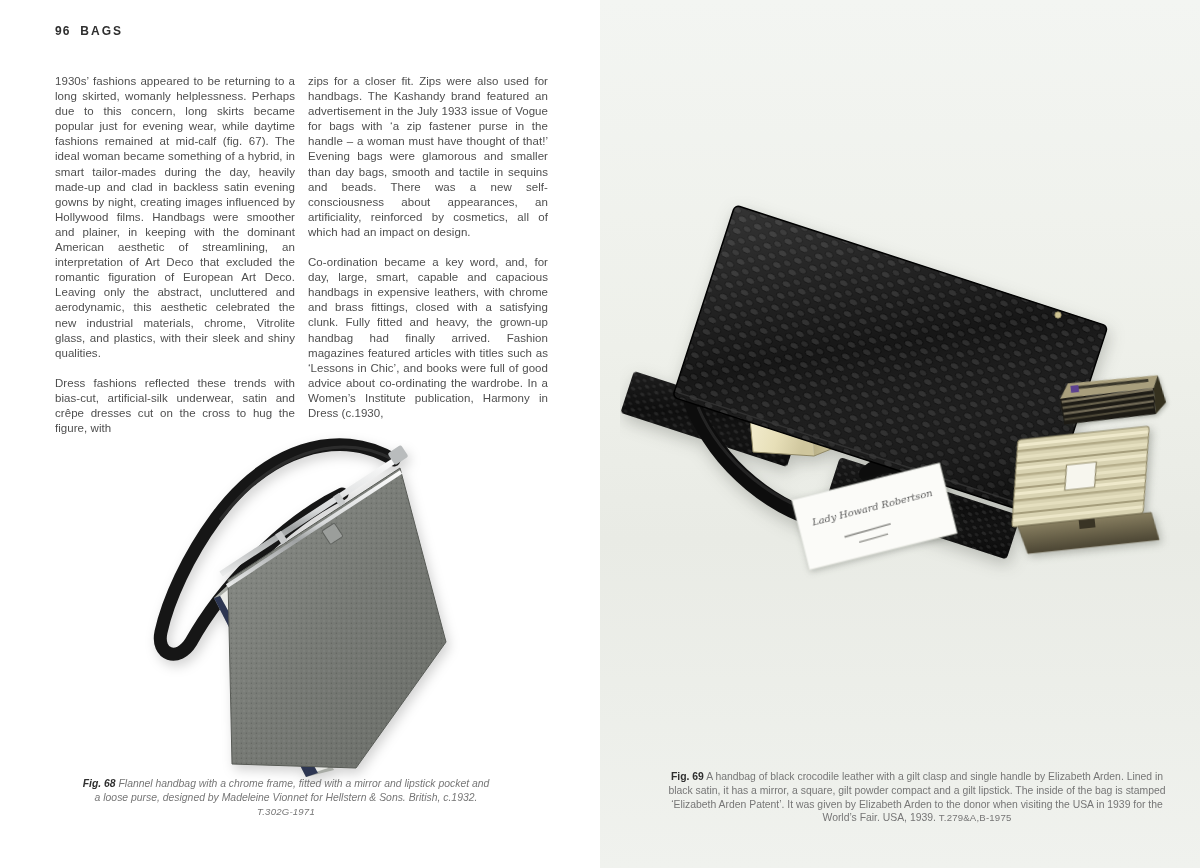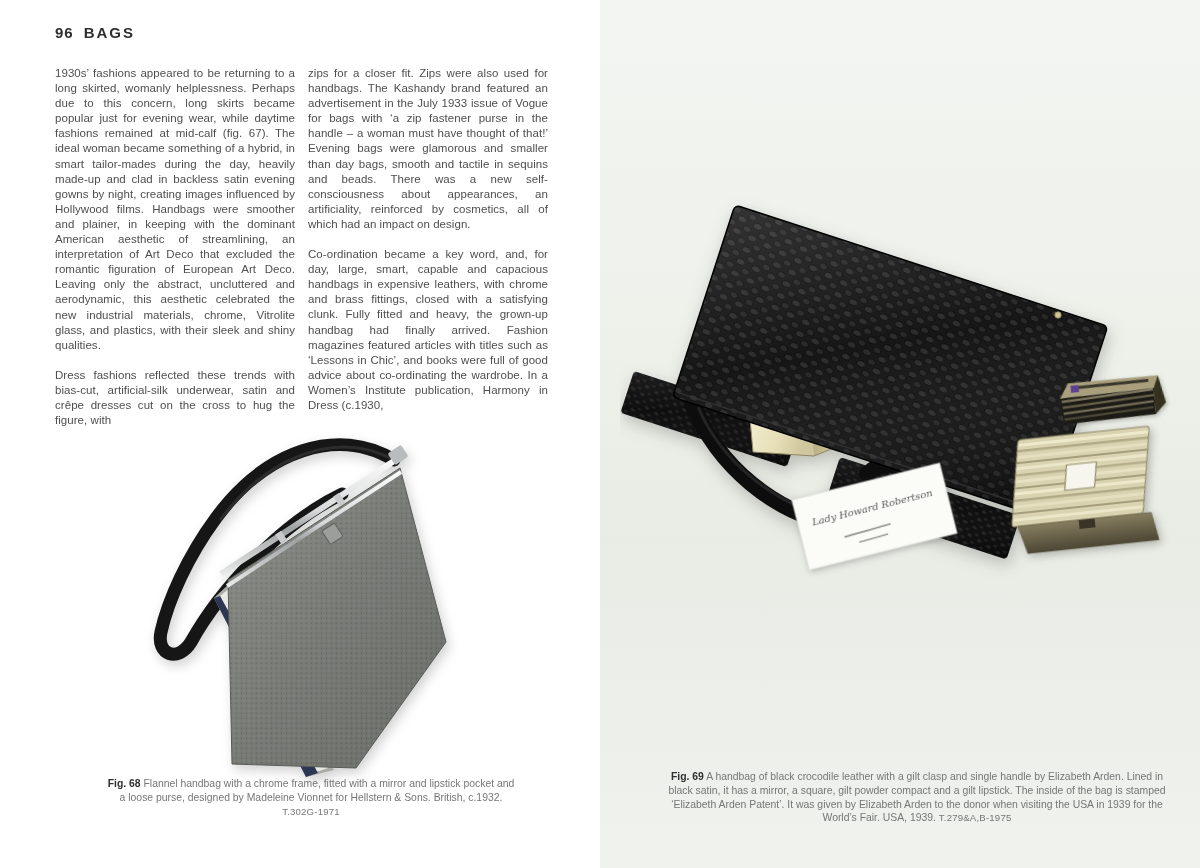--- a/index.html
+++ b/index.html
@@ -12,42 +12,42 @@
   .page-left{
     position:relative;width:600px;height:868px;background:#ffffff;flex:0 0 600px;
   }
   .page-right{
     position:relative;width:600px;height:868px;flex:0 0 600px;
     background:linear-gradient(180deg,#f3f5f2 0%,#eef0ea 40%,#e9ebe5 62%,#f0f2ee 100%);
   }
   
   .running-head{
     position:absolute;left:55px;top:24px;
-    font-size:15px;font-weight:700;letter-spacing:2px;color:#2e2e2e;
+    font-size:12px;font-weight:700;letter-spacing:2px;color:#2e2e2e;
   }
   .running-head .pgnum{margin-right:10px;letter-spacing:1px;}
   
   .text-block{
-    position:absolute;left:55px;top:66px;width:493px;display:flex;gap:13px;
+    position:absolute;left:55px;top:74px;width:493px;display:flex;gap:13px;
   }
   .col{width:240px;}
   .col p{
     margin:0 0 15px 0;
     font-size:11.5px;line-height:15.1px;color:#4e4e4e;
     text-align:justify;letter-spacing:0.05px;
   }
   .col p:last-child{margin-bottom:0;}
   .ital{}
   
   .caption{
     font-size:10.4px;line-height:13.8px;color:#767676;text-align:center;
   }
   .caption .figlabel{font-weight:700;color:#2f2f2f;}
   .caption .museum{font-size:9.6px;letter-spacing:0.2px;}
-  .caption-68{position:absolute;left:106px;top:777px;width:410px;}
+  .caption-68{position:absolute;left:81px;top:777px;width:410px;font-style:italic;}
   .caption-69{position:absolute;left:50px;top:770px;width:500px;margin-left:17px;}
   
   .fig68-wrap{position:absolute;left:128px;top:420px;width:345px;height:365px;}
   .fig69-wrap{position:absolute;left:20px;top:175px;width:560px;height:450px;}
   svg{display:block;}
 </style>
 </head>
 <body>
 
 <div class="spread">

